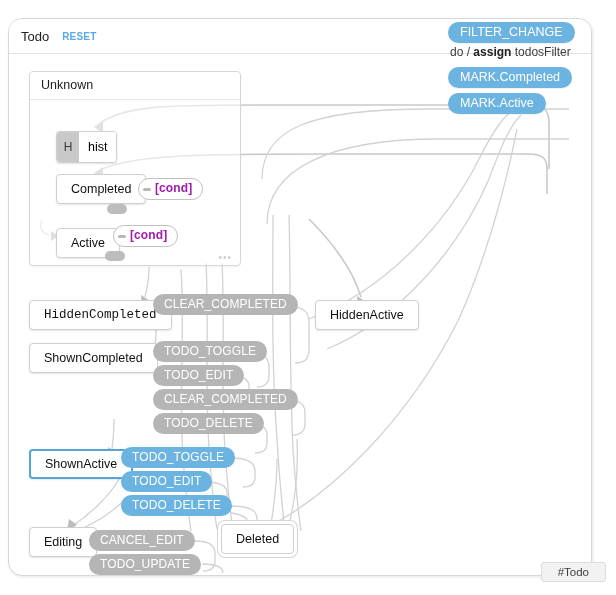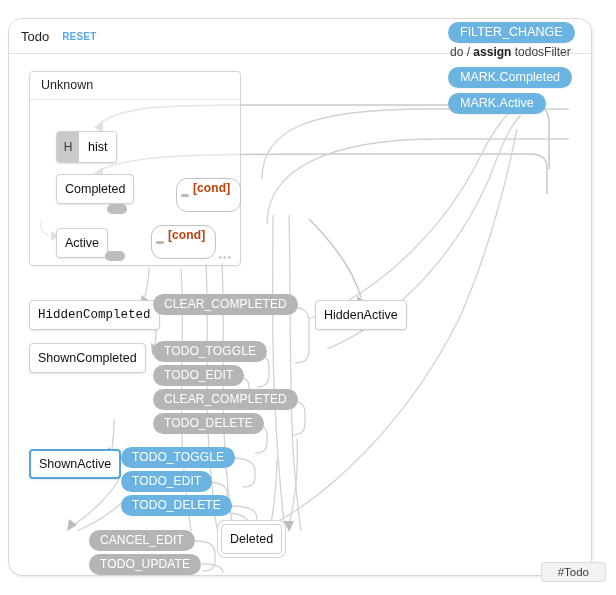--- a/index.html
+++ b/index.html
@@ -110,21 +110,21 @@
   
   .state {
     position: absolute;
     background: #ffffff;
     border: 1px solid #cfcfcf;
     border-radius: 4px;
     box-shadow: 0 1px 2px rgba(0,0,0,0.10);
     height: 30px;
     display: flex;
     align-items: center;
-    padding: 0 8px;
+    padding: 0 14px;
     box-sizing: border-box;
     font-size: 12.5px;
     color: #111;
     white-space: nowrap;
   }
   .state.active {
     border: 2px solid #55a5dd;
     box-shadow: 0 1px 2px rgba(0,0,0,0.10);
   }
   .state.final {
@@ -173,26 +173,25 @@
     color: #ffffff;
     white-space: nowrap;
     box-sizing: border-box;
     letter-spacing: 0.1px;
   }
   .pill.gray   { background: #b5b5b5; }
   .pill.blue   { background: #6bb3e0; }
   .pill.cond {
     background: #ffffff;
     border: 1.5px solid #c2c2c2;
-    color: #c2410c;
-    height: 34px;
+    color: #a21caf;
+    height: 22px;
     line-height: 19px;
     font-weight: 700;
     padding: 0 10px 0 16px;
-    margin-left: 38px;
   }
   .cond-stub {
     position: absolute;
     left: 4px;
     top: 50%;
     margin-top: -1px;
     width: 8px;
     height: 2.5px;
     border-radius: 2px;
     background: #b9b9b9;
@@ -370,20 +369,23 @@
     <div class="pill blue" style="left:112px; top:428px;">
       <span>TODO_TOGGLE</span>
     </div>
     <div class="pill blue" style="left:112px; top:452px;">
       <span>TODO_EDIT</span>
     </div>
     <div class="pill blue" style="left:112px; top:476px;">
       <span>TODO_DELETE</span>
     </div>
 
+    <div class="state" style="left:20px; top:508px;">
+      <span>Editing</span>
+    </div>
     <div class="pill gray" style="left:80px; top:535px;">
       <span>TODO_UPDATE</span>
     </div>
     <div class="pill gray" style="left:80px; top:511px;">
       <span>CANCEL_EDIT</span>
     </div>
 
     <div class="state final" style="left:212px; top:505px;">
       <span>Deleted</span>
     </div>

